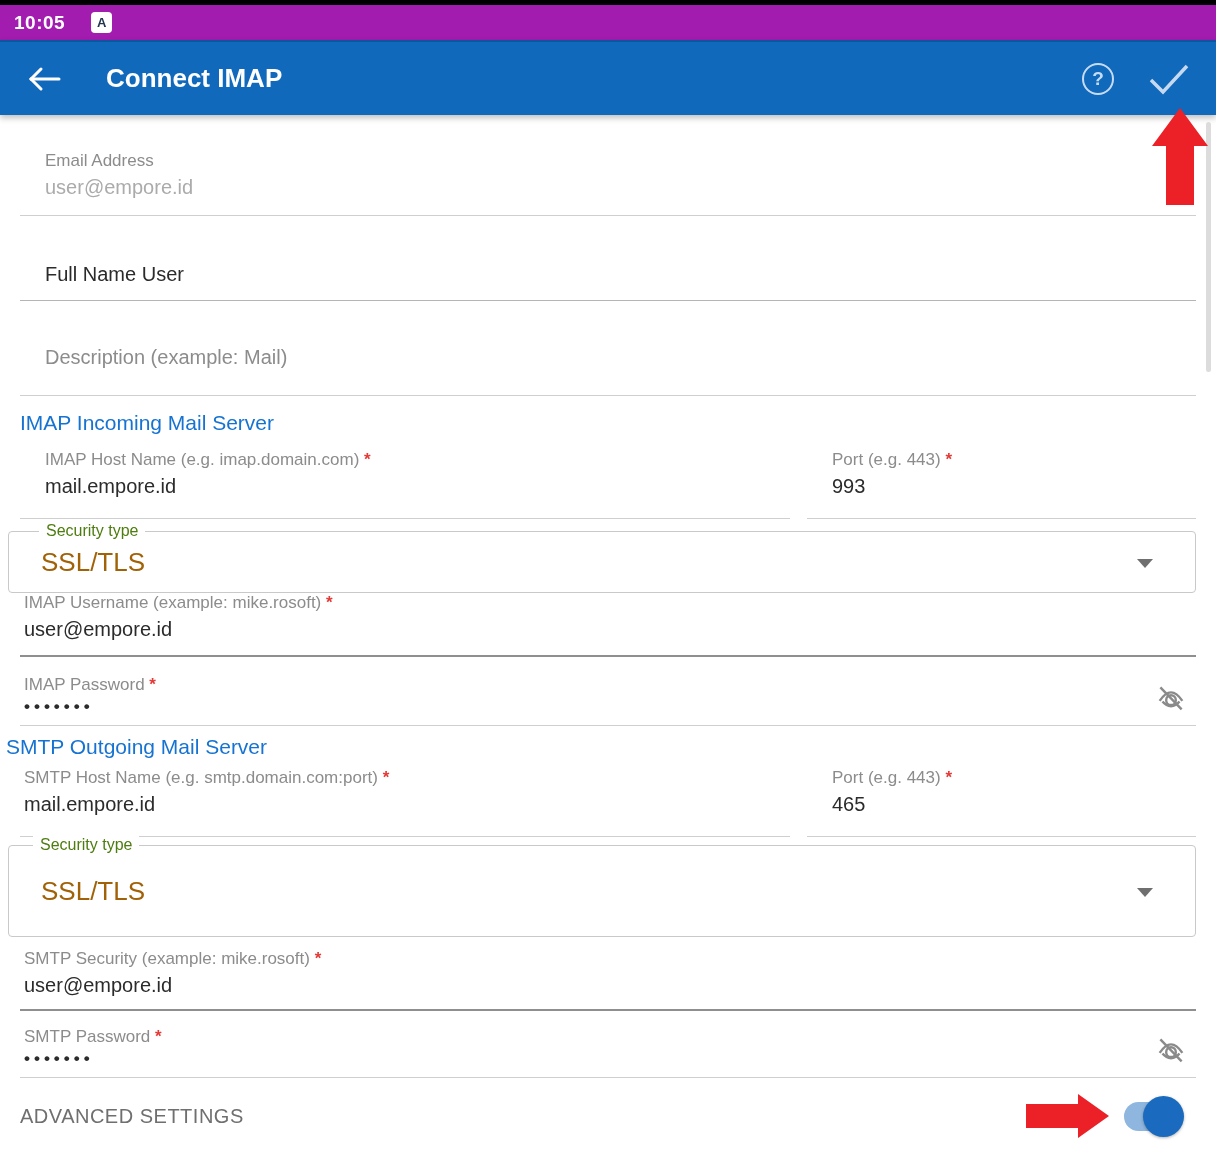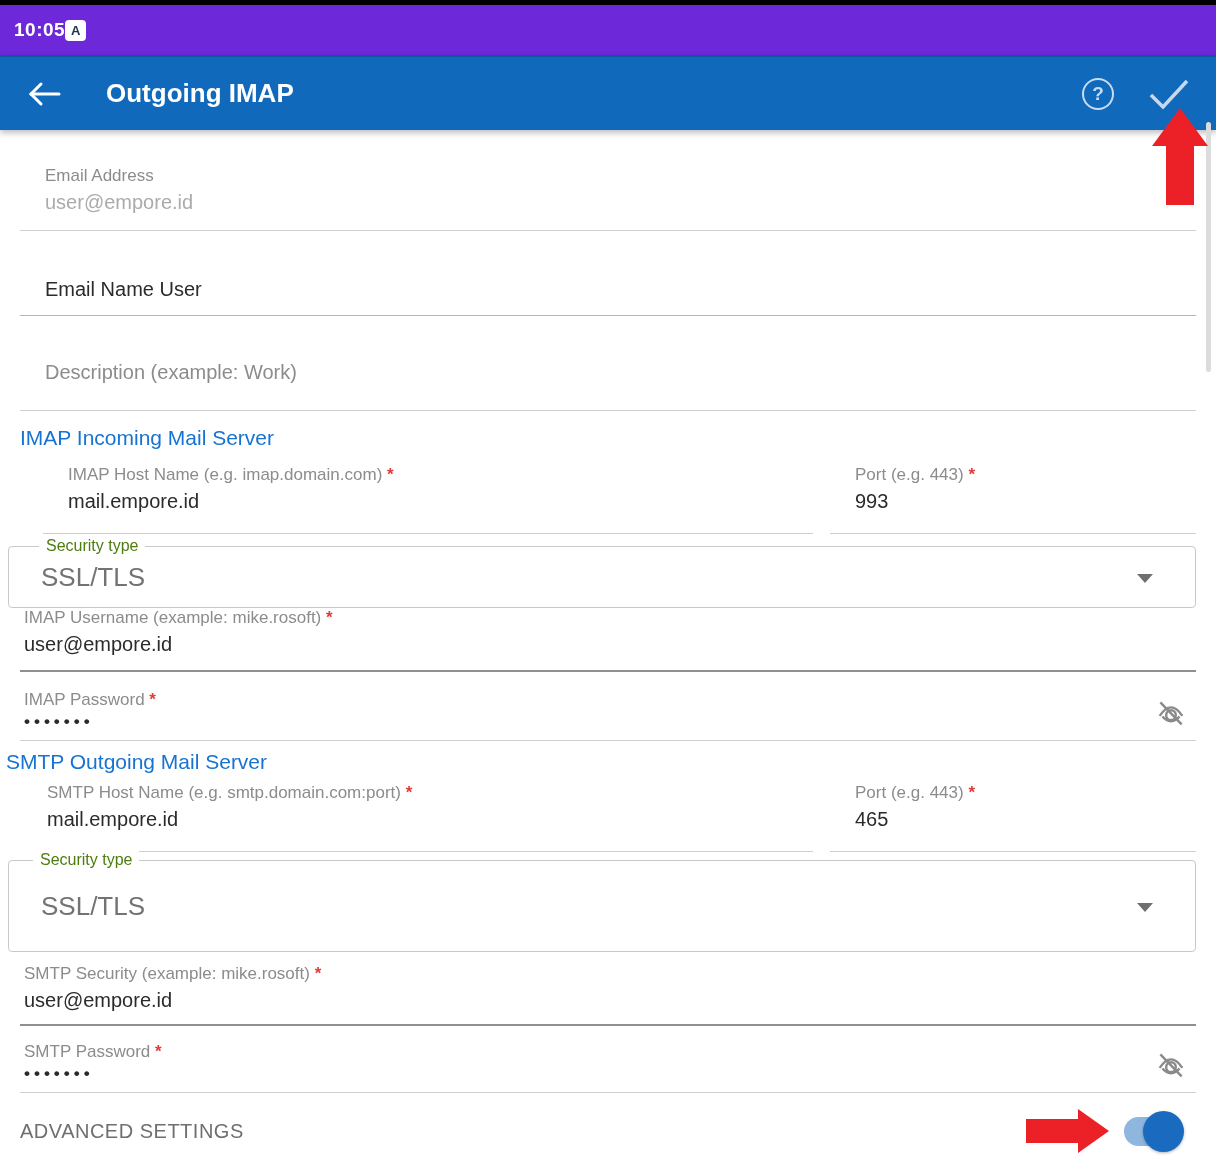--- a/index.html
+++ b/index.html
@@ -1,21 +1,21 @@
 <!DOCTYPE html>
 <html><head>
 <meta charset="utf-8">
 <style>
   * { margin:0; padding:0; box-sizing:border-box; }
   body { background:#ffffff; font-family:"Liberation Sans", sans-serif; }
   .screen { position:relative; width:1216px; height:1165px; background:#ffffff; overflow:hidden; }
 
   
   .black-strip { height:5px; background:#000000; }
-  .status-bar { height:50px; background:#6d28d9; display:flex; align-items:center; padding-left:14px; }
+  .status-bar { height:35px; background:#a21caf; display:flex; align-items:center; padding-left:14px; gap:26px; }
   .status-time { color:#ffffff; font-size:19px; font-weight:bold; letter-spacing:0.5px; }
   .notif-icon { width:21px; height:21px; background:#ffffff; border-radius:4px; display:flex; align-items:center; justify-content:center; color:#22334d; font-size:13px; font-weight:bold; }
   .app-bar { height:75px; background:#1169BC; border-top:2px solid #0C56A0; display:flex; align-items:center; padding:0 26px; position:relative; box-shadow:0 3px 6px rgba(0,0,0,0.25); }
   .app-title { color:#ffffff; font-size:26px; font-weight:bold; margin-left:44px; }
   .app-bar-actions { margin-left:auto; display:flex; align-items:center; gap:34px; }
   .help-btn { width:32px; height:32px; border:2px solid #C7DCF3; border-radius:50%; color:#C7DCF3; font-size:19px; font-weight:bold; display:flex; align-items:center; justify-content:center; }
 
   
   .content { padding:0 20px; position:relative; }
   .field { position:relative; }
@@ -26,27 +26,27 @@
   .req { color:#E53935; font-weight:bold; }
   .u-light { border-bottom:1px solid #CFCFCF; }
   .u-mid { border-bottom:1px solid #B5B5B5; }
   .u-dark { border-bottom:2px solid #8F8F8F; }
   .indent-lg { padding-left:25px; }
   .indent-sm { padding-left:4px; }
 
   .section-header { color:#1673D2; font-size:21px; line-height:26px; font-weight:normal; }
 
   .two-col { display:flex; }
-  .col-left { width:770px; margin-right:17px;margin-left:23px; }
+  .col-left { width:770px; margin-right:17px; }
   .col-right { flex:1; }
 
   
   .select-box { position:relative; margin-left:-12px; border:1px solid #C9C9C9; border-radius:4px; display:flex; align-items:center; padding:0 40px 0 32px; }
   .select-legend { position:absolute; top:-10px; background:#ffffff; padding:0 7px; font-size:16px; color:#4d7c0f; }
-  .select-value { font-size:26px; color:#737373; }
+  .select-value { font-size:26px; color:#a16207; }
   .dd-arrow { position:absolute; right:42px; top:50%; margin-top:-3px; width:0; height:0; border-left:8px solid transparent; border-right:8px solid transparent; border-top:9px solid #6F6F6F; }
 
   .pwd-row { position:relative; }
   .pwd-dots { font-size:17px; line-height:24px; letter-spacing:4px; color:#2B2B2B; font-weight:bold; }
   .eye-btn { position:absolute; right:6px; bottom:10px; width:38px; height:34px; }
 
   
   .advanced-row { display:flex; align-items:center; padding:0 16px 0 0; height:52px; }
   .advanced-label { color:#6F6F6F; font-size:20px; letter-spacing:0.5px; }
   .advanced-right { margin-left:auto; display:flex; align-items:center; gap:14px; }
@@ -92,21 +92,21 @@
   <div class="app-bar">
     <span style="display:flex;">
       <svg width="36" height="30" viewBox="0 0 36 30">
           <g stroke="#ffffff" stroke-width="3" stroke-linecap="round" fill="none">
             <line x1="33" y1="15" x2="5" y2="15"></line>
             <line x1="15" y1="5" x2="5" y2="15"></line>
             <line x1="15" y1="25" x2="5" y2="15"></line>
           </g>
         </svg>
     </span>
-    <span class="app-title">Outgoing IMAP</span>
+    <span class="app-title">Connect IMAP</span>
     <span class="app-bar-actions">
       <span class="help-btn">?</span>
       <span style="display:flex;">
         <svg width="42" height="32" viewBox="0 0 42 32">
             <polyline points="3,17 15,29 39,3" fill="none" stroke="#C6D9EF" stroke-width="3.5"></polyline>
           </svg>
       </span>
     </span>
   </div>
 
@@ -119,25 +119,25 @@
   <div class="scrollbar"></div>
 
   <div class="content">
 
     <div class="field f-email u-light">
       <div class="flabel indent-lg">Email Address</div>
       <div class="fvalue disabled indent-lg">user@empore.id</div>
     </div>
 
     <div class="field f-display u-mid">
-      <div class="fvalue indent-lg">Email Name User</div>
+      <div class="fvalue indent-lg">Full Name User</div>
     </div>
 
     <div class="field f-desc u-light">
-      <div class="fvalue placeholder indent-lg">Description (example: Work)</div>
+      <div class="fvalue placeholder indent-lg">Description (example: Mail)</div>
     </div>
 
     <div class="section-header imap-header">IMAP Incoming Mail Server</div>
 
     <div class="two-col imap-hostrow">
       <div class="col-left field hostcell u-light">
         <div class="flabel indent-lg"><span>IMAP Host Name (e.g. imap.domain.com)</span> <span class="req">*</span></div>
         <div class="fvalue indent-lg">mail.empore.id</div>
       </div>
       <div class="col-right field hostcell u-light">

